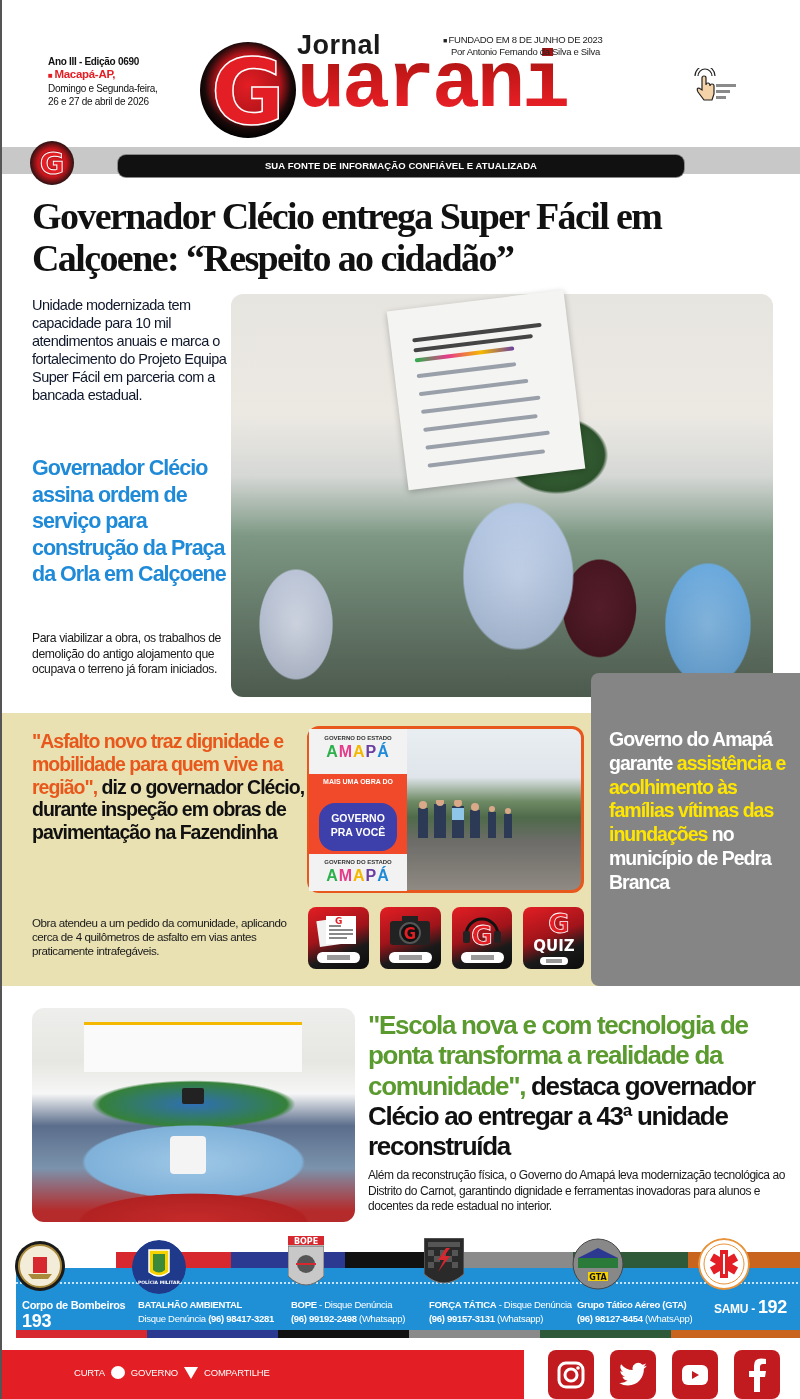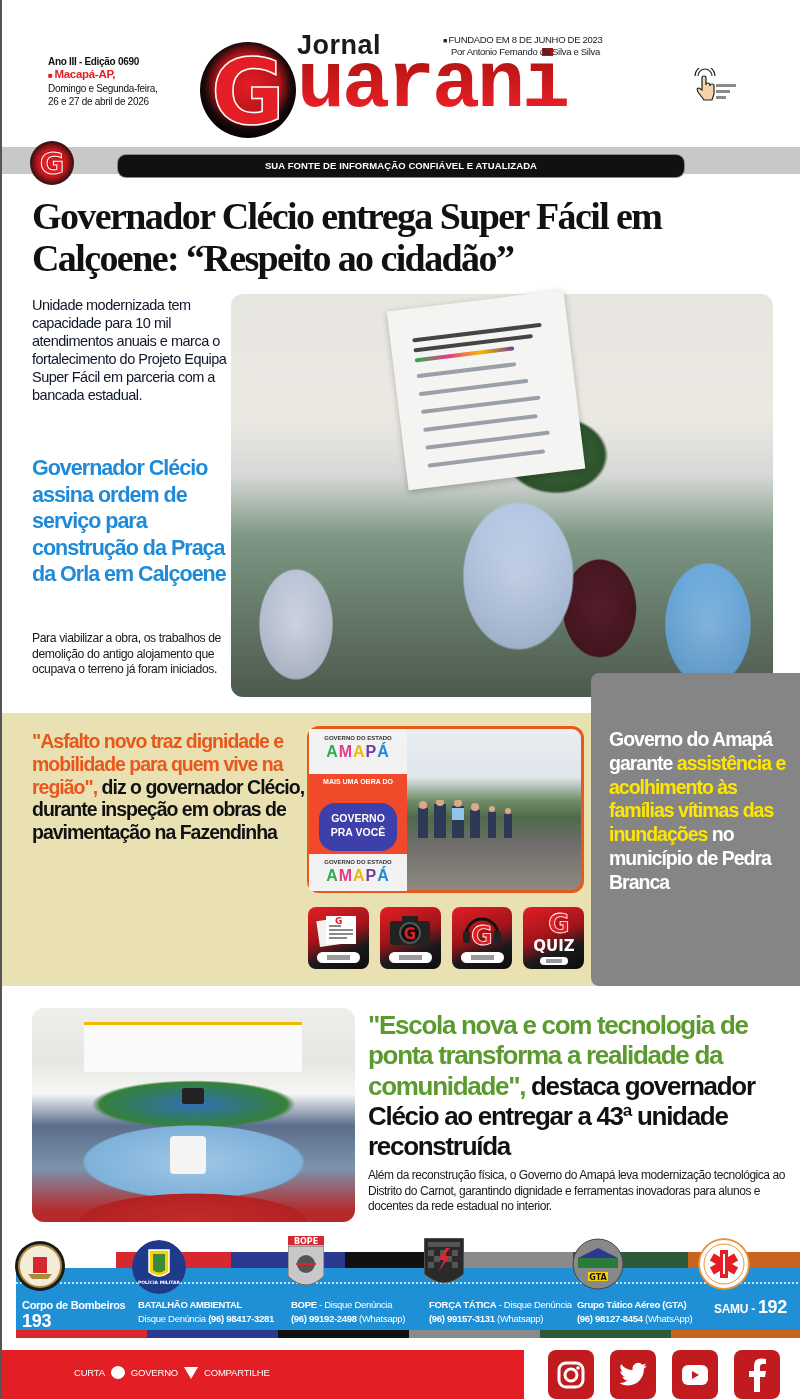--- a/index.html
+++ b/index.html
@@ -174,20 +174,21 @@
 
   <h2 class="sub-headline">Governador Clécio assina ordem de serviço para construção da Praça da Orla em Calçoene</h2>
   <p class="sub-lead">Para viabilizar a obra, os trabalhos de demolição do antigo alojamento que ocupava o terreno já foram iniciados.</p>
 
   <div class="beige"></div>
   <div class="gray-box"></div>
 
   <h2 class="asphalt-headline">
     <span class="quote">"Asfalto novo traz dignidade e mobilidade para quem vive na região",</span><span> diz o governador Clécio, durante inspeção em obras de pavimentação na Fazendinha</span>
   </h2>
+  <p class="asphalt-lead">Obra atendeu a um pedido da comunidade, aplicando cerca de 4 quilômetros de asfalto em vias antes praticamente intrafegáveis.</p>
 
   <div class="photo photo-street"></div>
   <div class="banner">
     <div style="position:absolute;left:0;top:6px;width:98px;text-align:center;font-size:6px;font-weight:bold;color:#333">GOVERNO DO ESTADO</div>
     <div class="amapa" style="top:14px"><span>A</span><span>M</span><span>A</span><span>P</span><span>Á</span></div>
     <div class="orange">
       <div style="position:absolute;left:0;top:4px;width:98px;text-align:center;font-size:7px;font-weight:bold;color:#fff">MAIS UMA OBRA DO</div>
     </div>
     <div class="gov">
       <div>GOVERNO</div>

